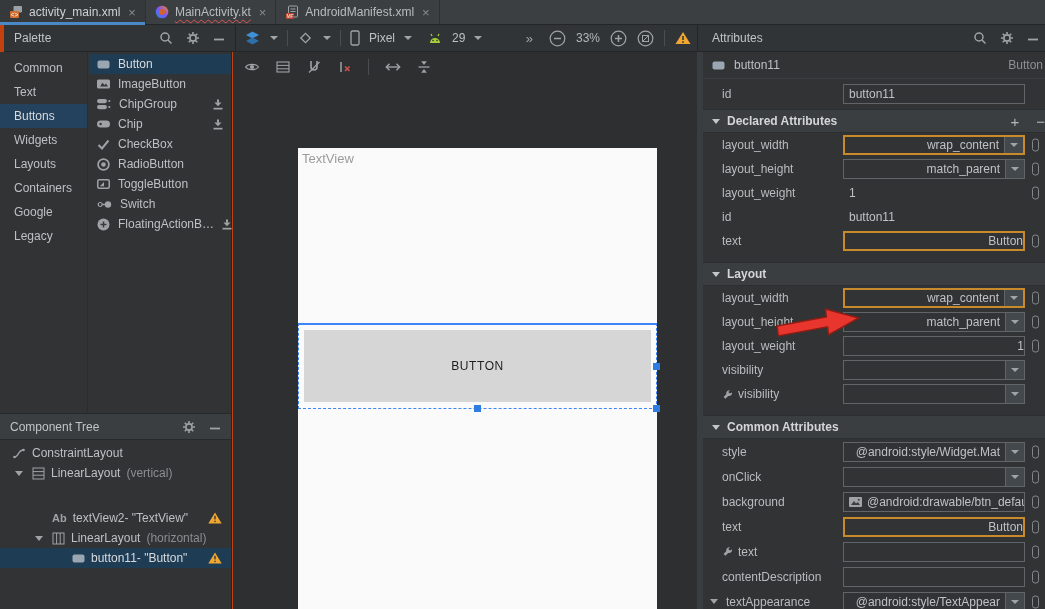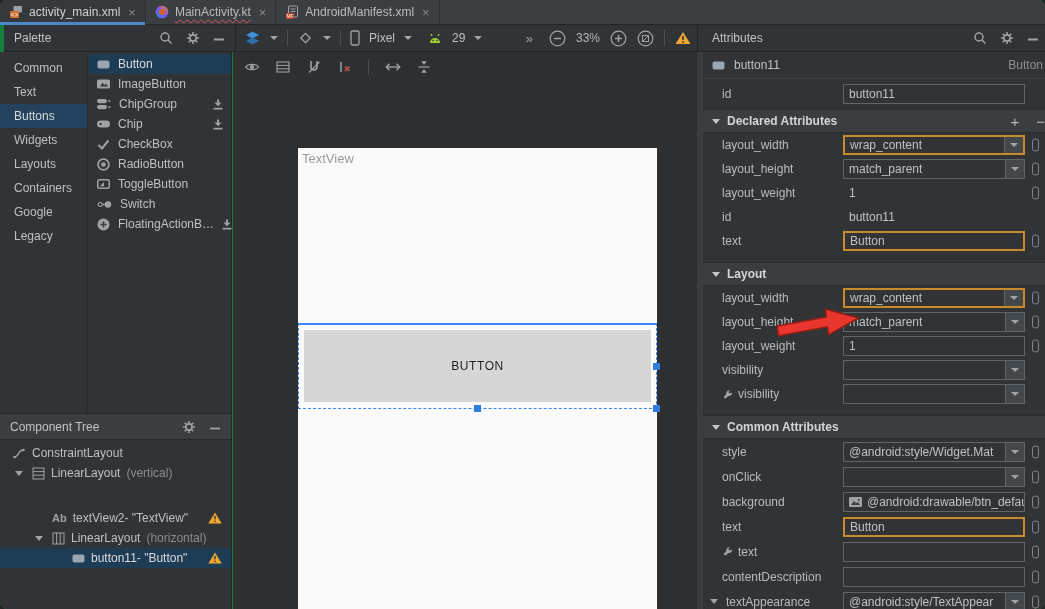--- a/index.html
+++ b/index.html
@@ -1,17 +1,17 @@
 <!DOCTYPE html>
 <html><head>
 <meta charset="utf-8">
 <style>
   html,body{margin:0;padding:0;background:#232527;}
   body{font-family:"Liberation Sans","DejaVu Sans",sans-serif;font-size:12px;color:#bdc1c3;-webkit-font-smoothing:antialiased;}
-  .app{position:relative;width:1045px;height:609px;overflow:hidden;background:#15803d;border-radius:7px;}
+  .app{position:relative;width:1045px;height:609px;overflow:hidden;background:#c2410c;}
   .icon{display:inline-flex;align-items:center;justify-content:center;flex:none;}
   .i-ab{font-size:11px;color:#9fa3a6;font-weight:bold;font-style:normal;}
 
   
   .tabbar{position:absolute;left:0;top:0;right:0;height:25px;background:#3c3f41;border-bottom:1px solid #232526;display:flex;box-sizing:border-box;}
   .tab{display:flex;align-items:center;gap:6px;padding:0 9px;border-right:1px solid #2e3133;position:relative;color:#b8bcbf;}
   .tab.active{background:#35393c;color:#cdd1d3;}
   .tab.active::after{content:'';position:absolute;left:0;right:0;bottom:-1px;height:3px;background:#4a88c8;}
   .tab.err .tab-label{text-decoration:underline;text-decoration-style:wavy;text-decoration-color:#e05555;text-decoration-thickness:1px;text-underline-offset:3px;}
   .tab-close{color:#878b8e;font-size:13px;margin-left:2px;line-height:1;}
@@ -55,21 +55,21 @@
   .sel{position:absolute;left:0;right:0;top:175px;height:86px;border-top:2px solid #3d85f5;border-left:1px dashed #3d85f5;border-right:1px dashed #3d85f5;border-bottom:1px dashed #3d85f5;box-sizing:border-box;}
   .abtn{position:absolute;left:5px;right:5px;top:5px;bottom:6px;background:#d6d6d6;display:flex;align-items:center;justify-content:center;color:#1f1f1f;letter-spacing:.6px;font-weight:500;}
   .handle{position:absolute;width:7px;height:7px;background:#2f7de1;}
   .h-r{right:-4px;top:calc(50% - 4px);} .h-b{left:calc(50% - 4px);bottom:-4px;} .h-br{right:-4px;bottom:-4px;}
 
   
   .splitter{position:absolute;left:697px;top:52px;width:6px;bottom:0;background:#3a3d3f;}
   .rightcol{position:absolute;left:703px;top:52px;width:342px;bottom:0;background:#313335;overflow:hidden;}
   .comp-row{height:26px;display:flex;align-items:center;gap:9px;padding:0 2px 0 9px;border-bottom:1px solid #3a3d3f;}
   .comp-type{margin-left:auto;color:#8d9194;white-space:nowrap;}
-  .attr-row{height:24px;position:relative;}
+  .attr-row{height:24px;position:relative;text-align:right;}
   .attr-row.h25{height:25px;}
   .id-top-row{height:30px;position:relative;}
   .attr-label{position:absolute;left:19px;top:50%;transform:translateY(-50%);display:flex;gap:5px;align-items:center;color:#b9bcbe;white-space:nowrap;}
   .lbl-exp{width:0;height:0;border-left:4px solid transparent;border-right:4px solid transparent;border-top:5px solid #9fa3a6;margin-left:-12px;margin-right:3px;}
   .fieldwrap{position:absolute;left:140px;top:50%;transform:translateY(-50%);width:182px;height:20px;}
   .fieldbox{width:100%;height:100%;border:1px solid #5f6568;display:flex;align-items:center;gap:5px;padding-left:5px;box-sizing:border-box;color:#bec2c5;background:#313335;overflow:hidden;white-space:nowrap;}
   .fieldbox.hl{border:2px solid #c98a2c;}
   .fv{overflow:hidden;white-space:nowrap;flex:1;}
   .ddbtn{margin-left:auto;width:18px;align-self:stretch;border-left:1px solid #5f6568;background:#43484c;display:flex;align-items:center;justify-content:center;flex:none;}
   .plainval{position:absolute;left:146px;top:50%;transform:translateY(-50%);color:#bec2c5;}

